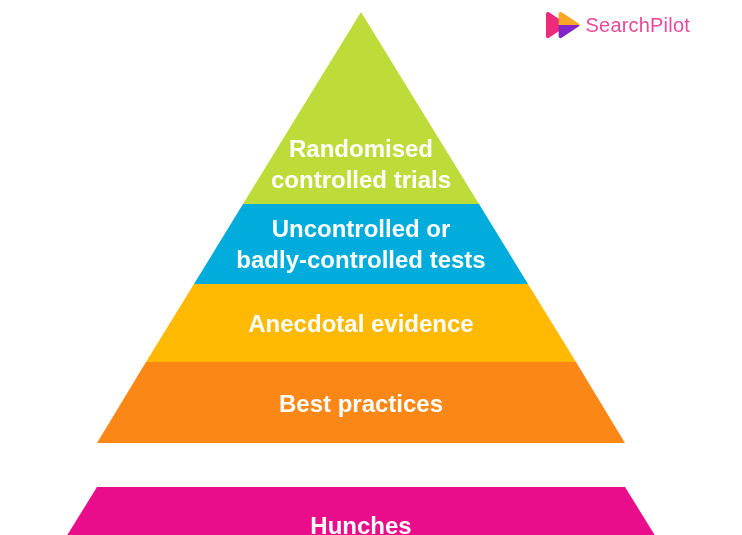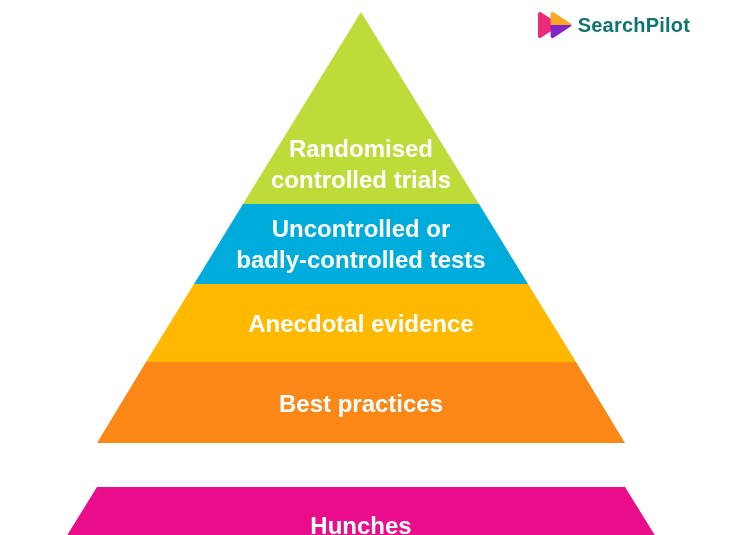--- a/index.html
+++ b/index.html
@@ -21,22 +21,22 @@
     position: absolute;
     top: 11px;
     right: 52px;
     display: flex;
     align-items: center;
     gap: 6px;
   }
   .logo-icon { width: 34px; height: 28px; display: block; }
   .logo-text {
     font-size: 20px;
-    font-weight: 700;
-    color: #0f766e;
+    font-weight: 400;
+    color: #ec4899;
     letter-spacing: 0.2px;
     line-height: 28px;
   }
 
   
   .pyramid { position: absolute; inset: 0; text-decoration: underline; }
   .layer { position: absolute; left: 0; width: 742px; }
   .layer-0 { top: 12px;  height: 192px; clip-path: polygon(361px 0px, 479px 192px, 243px 192px); }
   .layer-1 { top: 204px; height: 80px;  clip-path: polygon(243px 0px, 479px 0px, 528px 80px, 194px 80px); }
   .layer-2 { top: 284px; height: 78px;  clip-path: polygon(194px 0px, 528px 0px, 576px 78px, 146px 78px); }

